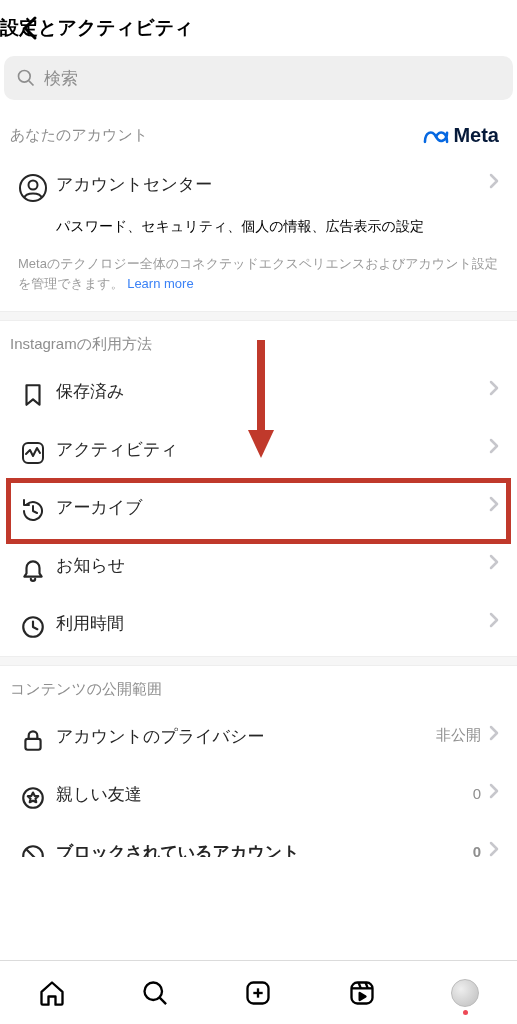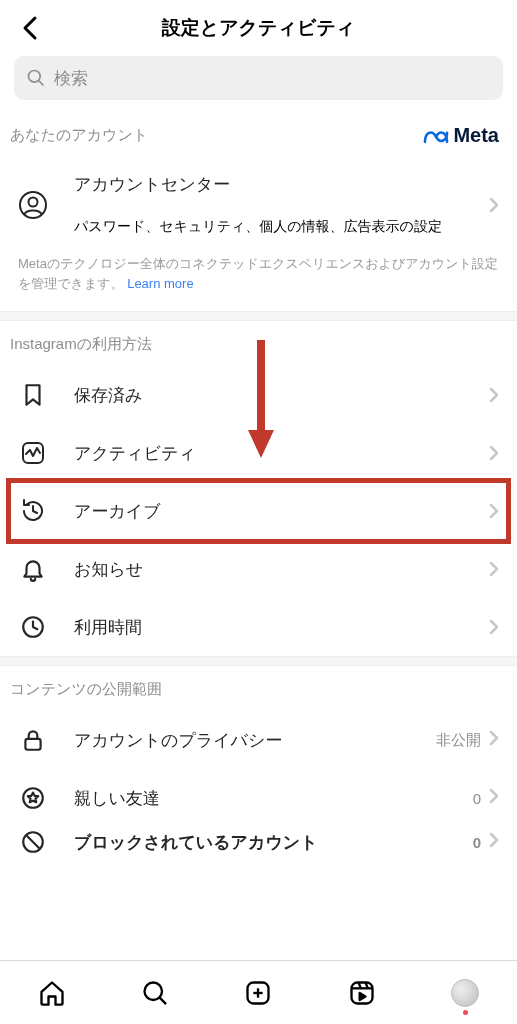--- a/index.html
+++ b/index.html
@@ -1,36 +1,36 @@
 <!DOCTYPE html>
 <html><head>
 <meta charset="utf-8">
 <style>
   * { box-sizing: border-box; margin: 0; padding: 0; }
   html, body { width: 517px; height: 1024px; font-family: -apple-system, "Hiragino Sans", sans-serif; background: #fff; color: #000; overflow: hidden; }
   .screen { position: relative; width: 517px; height: 1024px; background: #fff; }
 
   
-  .header { position: relative; height: 56px; display: flex; align-items: center; justify-content: center; }
+  .header { position: relative; height: 56px; display: flex; align-items: center; justify-content: flex-start; }
   .back-btn { position: absolute; left: 10px; top: 50%; transform: translateY(-50%); width: 40px; height: 40px; display:flex; align-items:center; justify-content:center; }
   .header-title { font-size: 19px; font-weight: 700; }
 
   
-  .search-wrap { padding: 0 14px 18px; }
+  .search-wrap { padding: 0 4px 18px; }
   .search { background: #efefef; border-radius: 10px; height: 44px; display: flex; align-items: center; padding: 0 12px; color: #888; }
   .search svg { flex: 0 0 auto; margin-right: 8px; }
   .search-ph { font-size: 17px; color: #8e8e8e; }
 
   
   .section-title { font-size: 15px; color: #8e8e8e; padding: 6px 10px 12px; font-weight: 500; }
   .section-title.row { display:flex; align-items:center; justify-content:space-between; padding-right:18px; }
   .meta-logo { display:flex; align-items:center; gap:4px; color:#0668E1; font-weight:700; font-size:20px; }
   .meta-logo .word { color:#061a3a; font-weight:700; }
 
-  .row-item { display: flex; align-items: center; padding: 14px 18px; gap: 26px; }
+  .row-item { display: flex; align-items: flex-start; padding: 14px 18px; gap: 8px; }
   .row-item .icon { width: 30px; height: 30px; display:flex; align-items:center; justify-content:center; flex:0 0 30px; }
   .row-item .body { flex: 1 1 auto; min-width:0; }
   .row-item .title { font-size: 17px; color: #262626; }
   .row-item .sub { font-size: 14px; color: #000000; margin-top: 20px; line-height:1.45; }
   .row-item .trail { flex: 0 0 auto; display:flex; align-items:center; gap:8px; }
   .trail-text { color:#8e8e8e; font-size:15px; }
   .chev { color:#c7c7cc; }
 
   .note { font-size: 13px; color:#9a9a9a; padding: 4px 18px 18px; line-height:1.5; }
   .note a { color:#3b82f6; text-decoration:none; }

